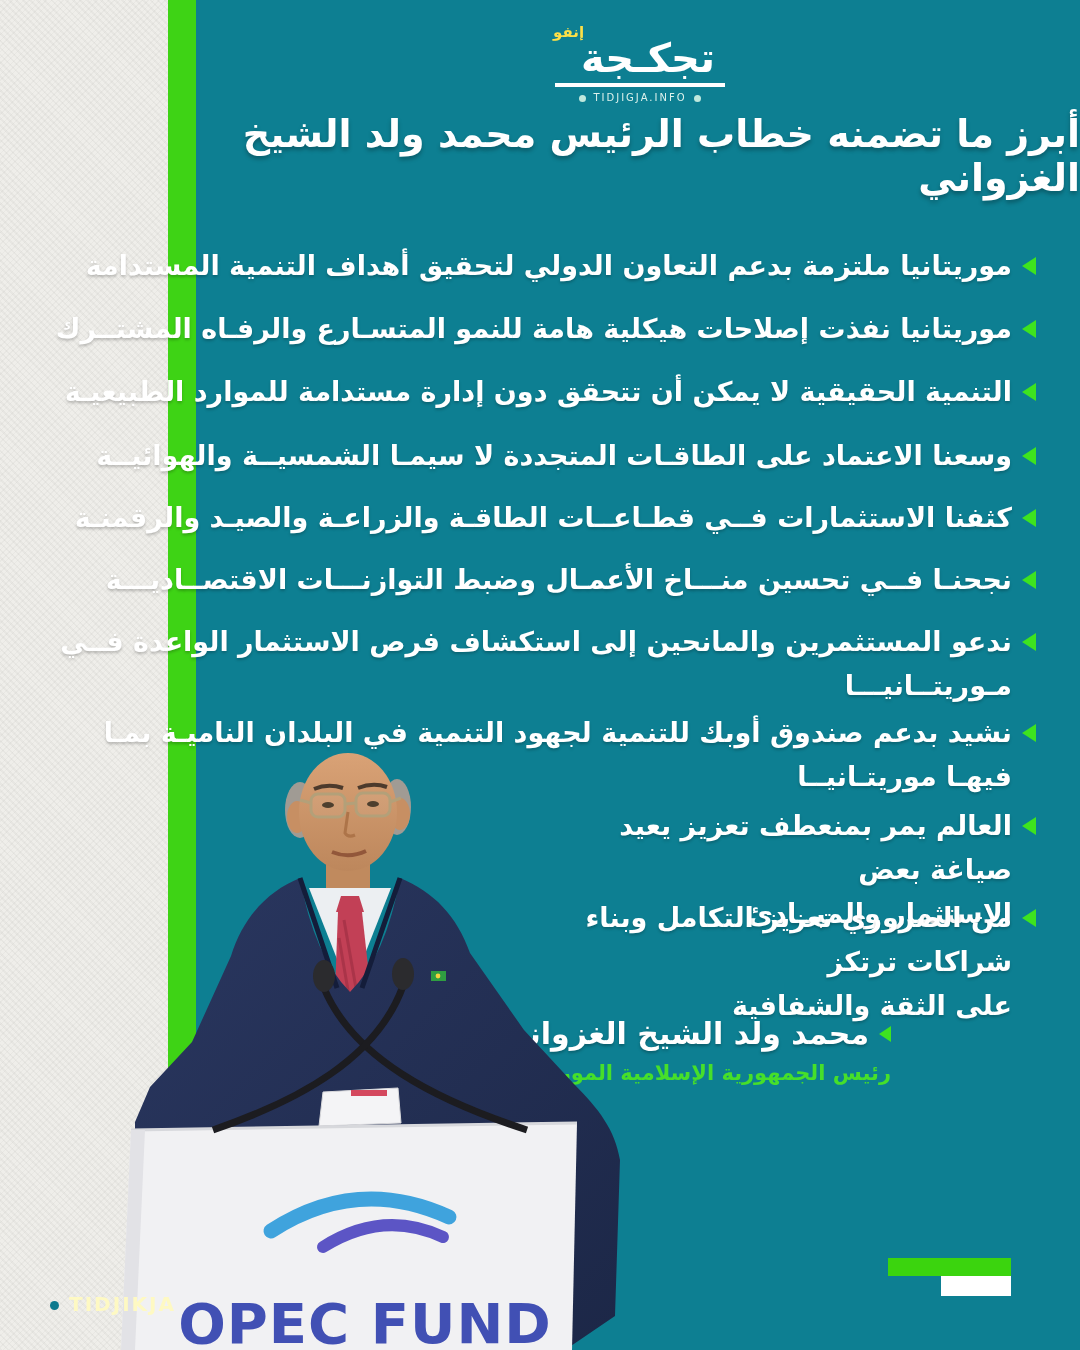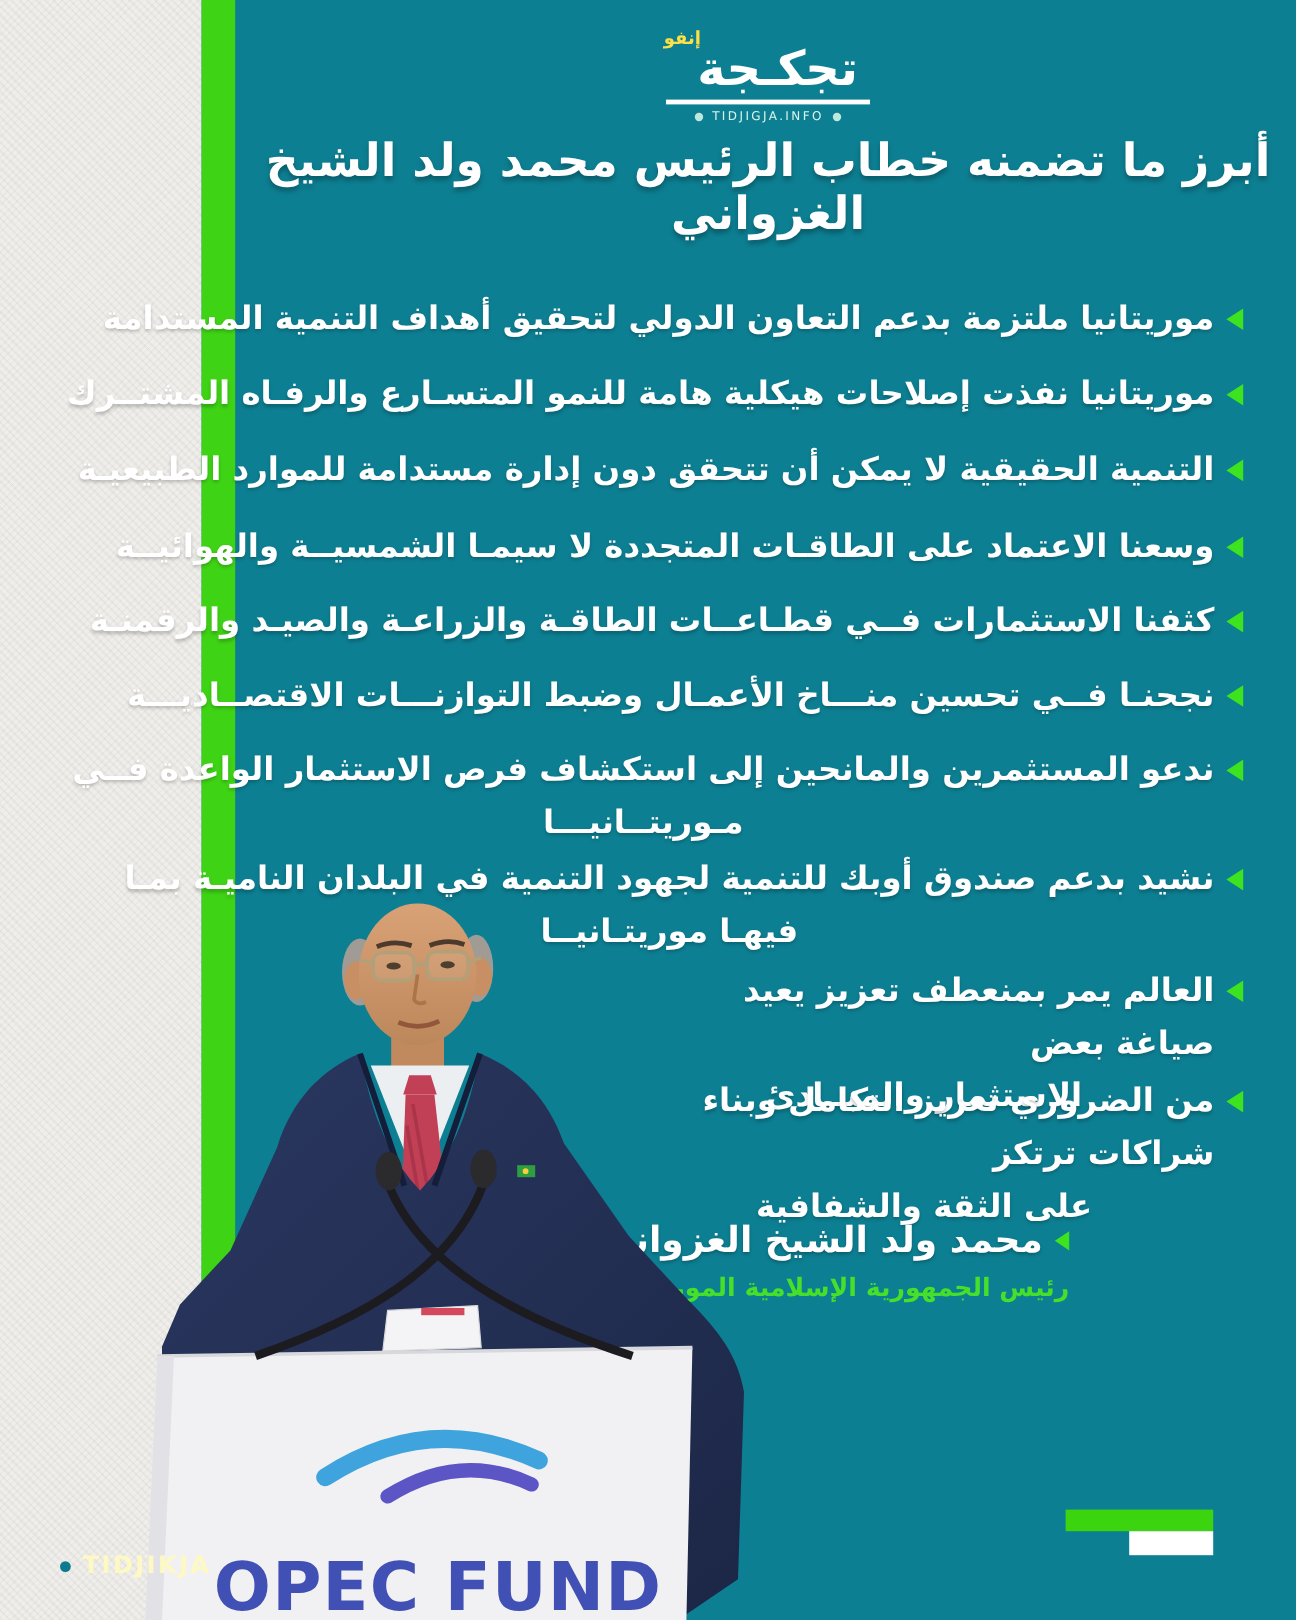--- a/index.html
+++ b/index.html
@@ -19,34 +19,34 @@
   }
   .green-stripe{position:absolute;left:168px;top:0;width:28px;height:1350px;background:#3ed315;}
   
   .logo{position:absolute;left:200px;right:0;top:36px;text-align:center;direction:rtl;}
   .logo-ar{position:relative;display:inline-block;color:#fff;font-size:40px;font-weight:bold;
     padding:0 10px 3px 26px;border-bottom:4px solid #fff;line-height:1.1;}
   .logo-info{position:absolute;top:-12px;left:-2px;color:#fde047;font-size:15px;font-weight:bold;}
   .logo-site{margin-top:5px;color:#ddf2ec;font-size:10px;letter-spacing:2px;font-weight:normal;}
   .dot{display:inline-block;width:7px;height:7px;border-radius:50%;background:#bfe8dd;margin:0 7px;vertical-align:middle;}
   
-  .headline{position:absolute;left:200px;right:0;top:112px;direction:rtl;text-align:center;
+  .headline{position:absolute;left:200px;right:0;top:112px;direction:rtl;
     color:#fff;font-size:38px;font-weight:bold;text-shadow:0 3px 4px rgba(0,0,0,.28);}
   .subhead{position:absolute;left:200px;right:0;top:176px;direction:rtl;text-align:center;
     color:#4ce32a;font-size:34px;font-weight:bold;text-shadow:0 3px 4px rgba(0,0,0,.28);}
   
   .bullet{position:absolute;right:44px;left:222px;display:flex;direction:rtl;gap:10px;align-items:flex-start;}
   .bullet.narrow{left:528px;}
   .tri{flex:0 0 auto;width:0;height:0;margin-top:13px;
     border-top:9px solid transparent;border-bottom:9px solid transparent;border-right:14px solid #3ee31f;}
   .btxt{flex:1 1 auto;color:#fff;font-size:27px;font-weight:bold;line-height:44px;
     text-shadow:0 2px 3px rgba(0,0,0,.22);}
   .btxt .l1{text-align:right;white-space:nowrap;}
   .bullet.narrow .btxt .l1{white-space:normal;}
-  .btxt .l2{text-align:center;}
+  .btxt .l2{text-align:right;}
   
   .attattr{position:absolute;right:189px;top:1016px;direction:rtl;text-align:right;}
   .attr-name-row{display:flex;direction:rtl;gap:10px;align-items:center;justify-content:flex-start;}
   .attr-name-row .tri{margin-top:0;border-top-width:8px;border-bottom-width:8px;border-right-width:12px;}
   .attr-name{color:#fff;font-size:30px;font-weight:bold;text-shadow:0 2px 3px rgba(0,0,0,.25);}
   .attr-title{margin-top:10px;padding-left:6px;color:#46df2a;font-size:21px;font-weight:bold;}
   
   .photo{position:absolute;left:95px;top:740px;width:540px;height:610px;}
   
   .opec-text{position:absolute;left:140px;top:1296px;width:450px;text-align:center;

